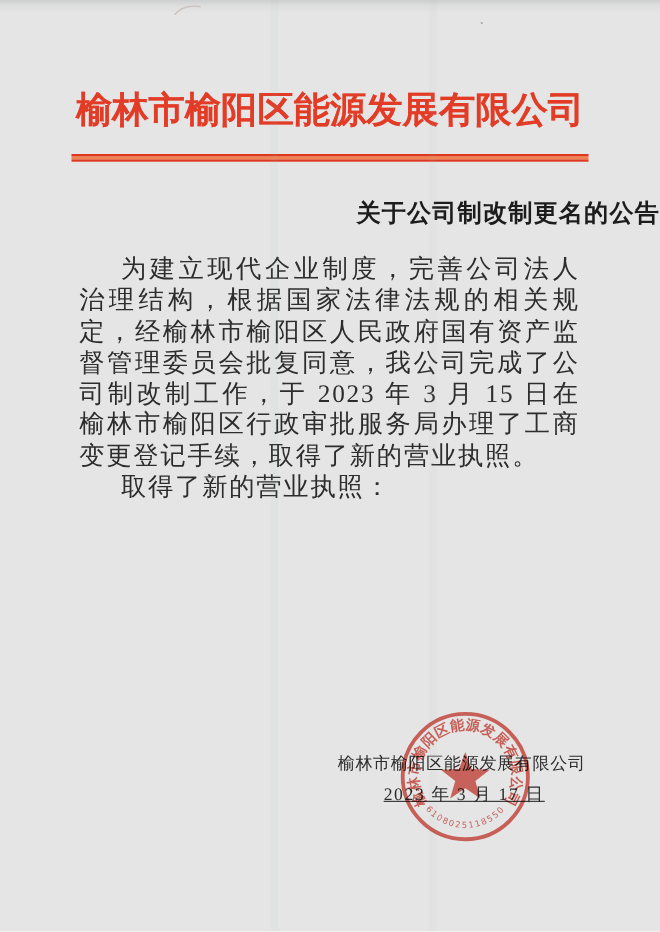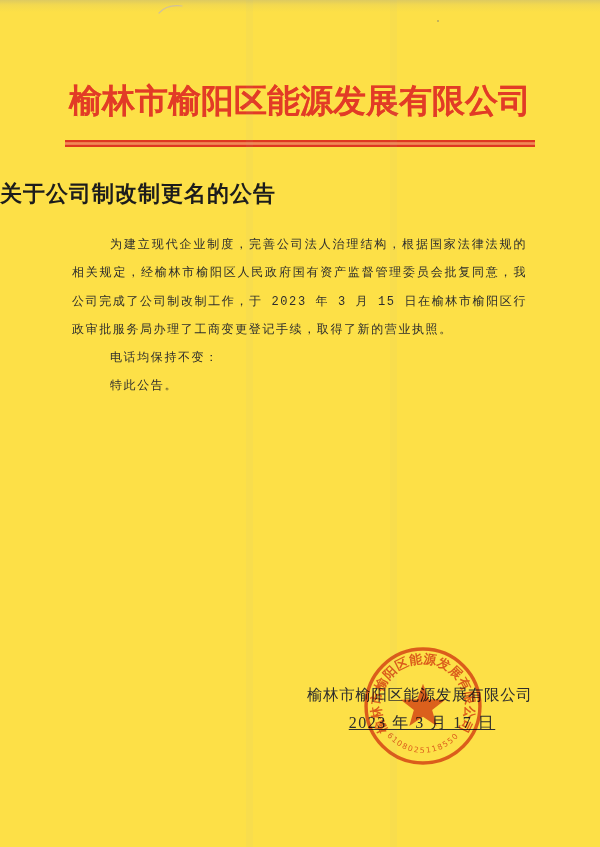--- a/index.html
+++ b/index.html
@@ -1,21 +1,21 @@
 <!DOCTYPE html>
 <html lang="zh"><head>
 <meta charset="utf-8">
 <title>公告</title>
 <style>
   html,body{margin:0;padding:0;background:#ffffff;}
   .page{
     position:relative;
     width:600px;height:847px;
     margin:0;
-    background:#fde047;
+    background:#e5e5e5;
     overflow:hidden;
     font-family:"Liberation Serif","DejaVu Serif",serif;
     color:#2d2d2d;
   }
   
   .scan-top-shadow{
     position:absolute;left:0;top:0;right:0;height:12px;
     background:linear-gradient(180deg, rgba(150,152,155,0.30) 0%, rgba(150,152,155,0.10) 40%, rgba(150,152,155,0) 100%);
     pointer-events:none;
   }
@@ -37,39 +37,38 @@
   .red-divider{
     width:470px;height:7px;
     margin:22px auto 0 auto;
     border-top:2px solid #de3820;
     border-bottom:2px solid #de3820;
     background:linear-gradient(180deg,#ef7546 0%,#f08a57 50%,#ef7546 100%);
     box-sizing:border-box;
   }
   .doc-title{
     margin:32px 0 0 0;
-    text-align:left;
+    text-align:right;
     font-size:22px;line-height:29px;
     font-weight:bold;
     letter-spacing:1px;
     color:#1c1c1c;
     white-space:nowrap;
   }
   .body-text{
     margin:23px 73px 0 72px;
   }
   .body-text p{
     margin:0;
-    font-size:12px;
+    font-size:23px;
     line-height:28.3px;
     letter-spacing:1.6px;
     text-align:justify;
     text-indent:38px;
     color:#2d2d2d;
-    font-family:Liberation Mono, monospace;
   }
   .signature{
     position:absolute;
     right:77px;top:681px;
     width:216px;
     text-align:center;
   }
   .signature .company{
     font-size:15.5px;line-height:28px;letter-spacing:0.6px;white-space:nowrap;color:#2d2d2d;
   }
@@ -99,22 +98,21 @@
   </svg>
   <div class="speck"></div>
 
   <div class="letterhead">榆林市榆阳区能源发展有限公司</div>
   <div class="red-divider"></div>
 
   <div class="doc-title">关于公司制改制更名的公告</div>
 
   <div class="body-text">
     <p>为建立现代企业制度，完善公司法人治理结构，根据国家法律法规的相关规定，经榆林市榆阳区人民政府国有资产监督管理委员会批复同意，我公司完成了公司制改制工作，于 2023 年 3 月 15 日在榆林市榆阳区行政审批服务局办理了工商变更登记手续，取得了新的营业执照。</p>
-    <p>电话均保持不变：</p>
-    <p>特此公告。</p>
+    <p>取得了新的营业执照：</p>
   </div>
 
   <div class="signature">
     <div class="company">榆林市榆阳区能源发展有限公司</div>
     <div class="date">2023 年 3 月 17 日</div>
   </div>
 
   <svg class="seal" viewBox="0 0 120 120">
     <defs>
       <path id="ringPath" d="M 23.6,81 A 42 42 0 1 1 96.4,81" fill="none"></path>

